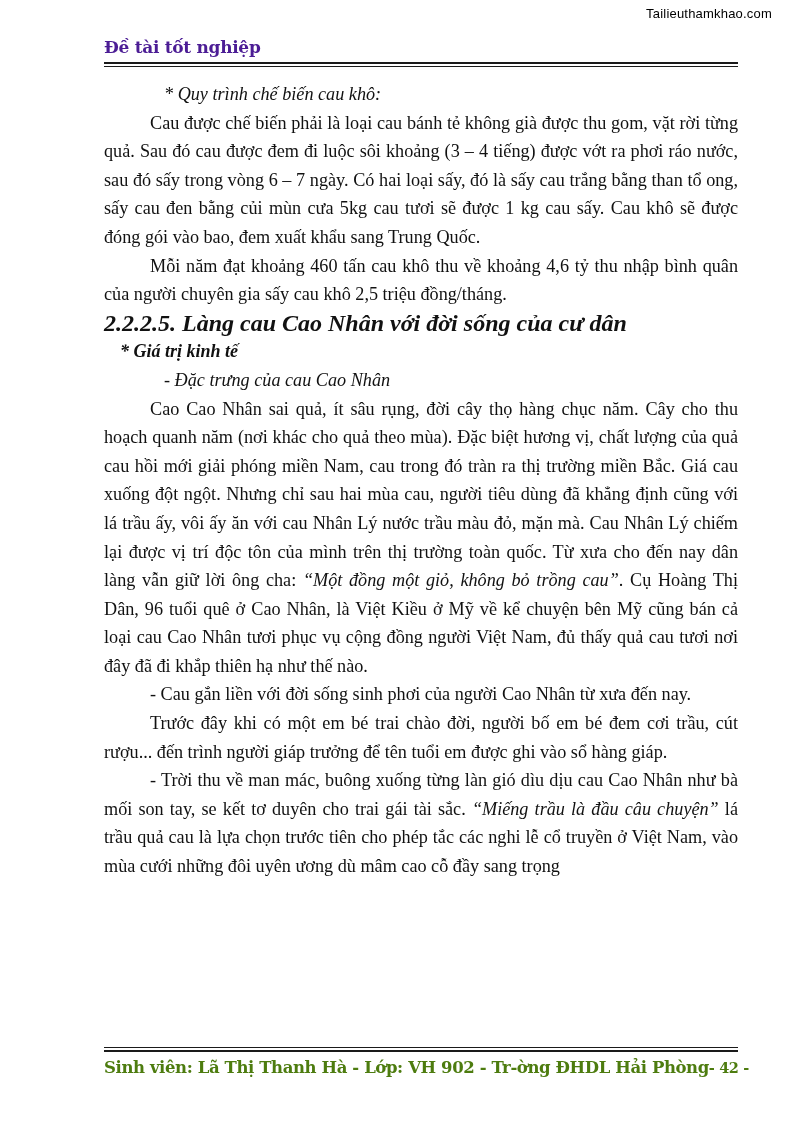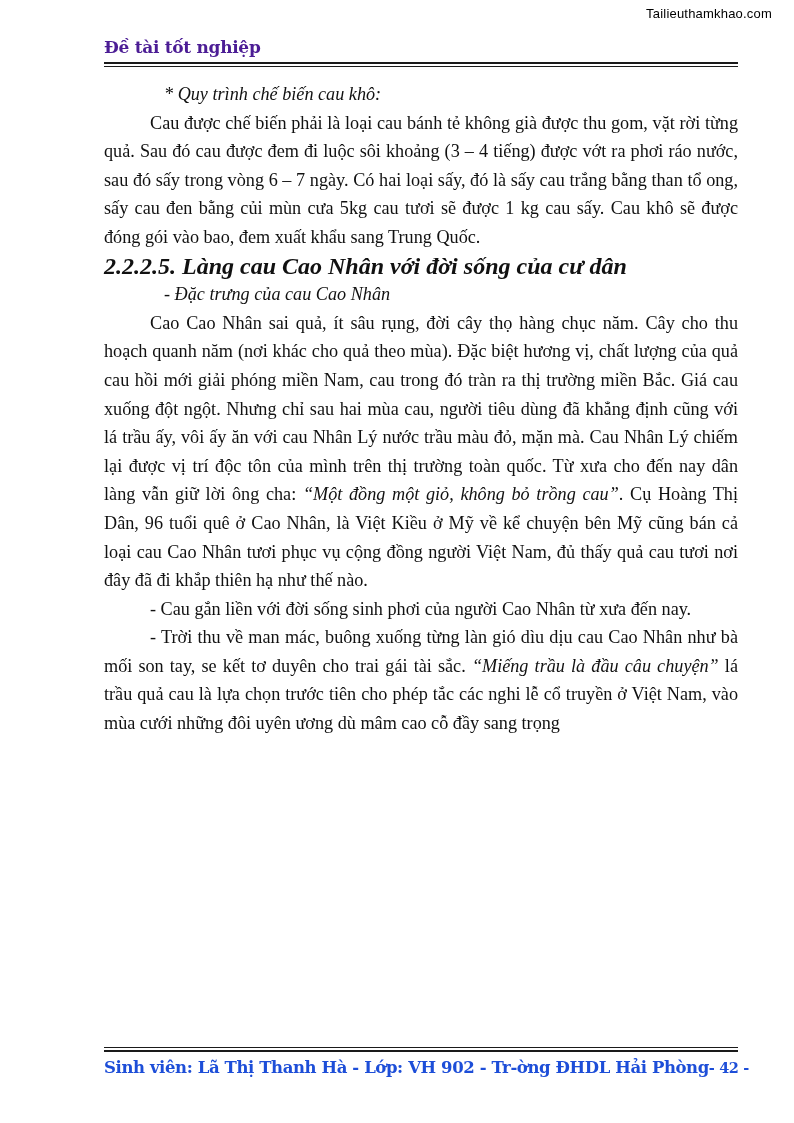--- a/index.html
+++ b/index.html
@@ -121,21 +121,21 @@
     margin-bottom: 6px;
   }
   .footer-row {
     display: flex;
     align-items: baseline;
     justify-content: space-between;
     font-family: "DejaVu Serif", "Liberation Serif", serif;
     font-size: 16.5px;
     font-weight: bold;
     letter-spacing: -0.4px;
-    color: #1d4ed8;
+    color: #4d7c0f;
   }
   .footer-left { white-space: nowrap; }
   .footer-page {
     font-size: 14.5px;
     padding-right: 86px;
     white-space: nowrap;
   }
 </style>
 </head>
 <body>
@@ -148,32 +148,35 @@
     <div class="header-title">Đề tài tốt nghiệp</div>
     <div class="header-rule"></div>
   </div>
 
   <div class="content">
 
     <p class="p-indent line-italic">* Quy trình chế biến cau khô:</p>
 
     <p class="p-indent">Cau được chế biến phải là loại cau bánh tẻ không già được thu gom, vặt rời từng quả. Sau đó cau được đem đi luộc sôi khoảng (3 – 4 tiếng) được vớt ra phơi ráo nước, sau đó sấy trong vòng 6 – 7 ngày. Có hai loại sấy, đó là sấy cau trắng bằng than tổ ong, sấy cau đen bằng củi mùn cưa 5kg cau tươi sẽ được 1 kg cau sấy. Cau khô sẽ được đóng gói vào bao, đem xuất khẩu sang Trung Quốc.</p>
 
+    <p class="p-indent">Mỗi năm đạt khoảng 460 tấn cau khô thu về khoảng 4,6 tỷ thu nhập bình quân của người chuyên gia sấy cau khô 2,5 triệu đồng/tháng.</p>
 
     <p class="heading-num">2.2.2.5. Làng cau Cao Nhân với đời sống của cư dân</p>
 
+    <p class="heading-star">* Giá trị kinh tế</p>
 
     <p class="sub-dash">- Đặc trưng của cau Cao Nhân</p>
 
 
     <p class="p-indent"><span>Cao Cao Nhân sai quả, ít sâu rụng, đời cây thọ hàng chục năm. Cây cho thu hoạch quanh năm (nơi khác cho quả theo mùa). Đặc biệt hương vị, chất lượng của quả cau hồi mới giải phóng miền Nam, cau trong đó tràn ra thị trường miền Bắc. Giá cau xuống đột ngột. Nhưng chỉ sau hai mùa cau, người tiêu dùng đã khẳng định cũng với lá trầu ấy, vôi ấy ăn với cau Nhân Lý nước trầu màu đỏ, mặn mà. Cau Nhân Lý chiếm lại được vị trí độc tôn của mình trên thị trường toàn quốc. Từ xưa cho đến nay dân làng vẫn giữ lời ông cha: </span><span class="quote">“Một đồng một giỏ, không bỏ trồng cau”</span><span>. Cụ Hoàng Thị Dân, 96 tuổi quê ở Cao Nhân, là Việt Kiều ở Mỹ về kể chuyện bên Mỹ cũng bán cả loại cau Cao Nhân tươi phục vụ cộng đồng người Việt Nam, đủ thấy quả cau tươi nơi đây đã đi khắp thiên hạ như thế nào.</span></p>
 
 
     <p class="dash-item">- Cau gắn liền với đời sống sinh phơi của người Cao Nhân từ xưa đến nay.</p>
 
+    <p class="p-indent">Trước đây khi có một em bé trai chào đời, người bố em bé đem cơi trầu, cút rượu... đến trình người giáp trưởng để tên tuổi em được ghi vào sổ hàng giáp.</p>
 
 
     <p class="dash-item"><span>- Trời thu về man mác, buông xuống từng làn gió dìu dịu cau Cao Nhân như bà mối son tay, se kết tơ duyên cho trai gái tài sắc. </span><span class="quote">“Miếng trầu là đầu câu chuyện”</span><span> lá trầu quả cau là lựa chọn trước tiên cho phép tắc các nghi lễ cổ truyền ở Việt Nam, vào mùa cưới những đôi uyên ương dù mâm cao cỗ đầy sang trọng</span></p>
 
   </div>
 
   <div class="footer">
     <div class="footer-rule"></div>
     <div class="footer-row">
       <span class="footer-left">Sinh viên: Lã Thị Thanh Hà - Lớp: VH 902 - Tr-ờng ĐHDL Hải Phòng</span>

